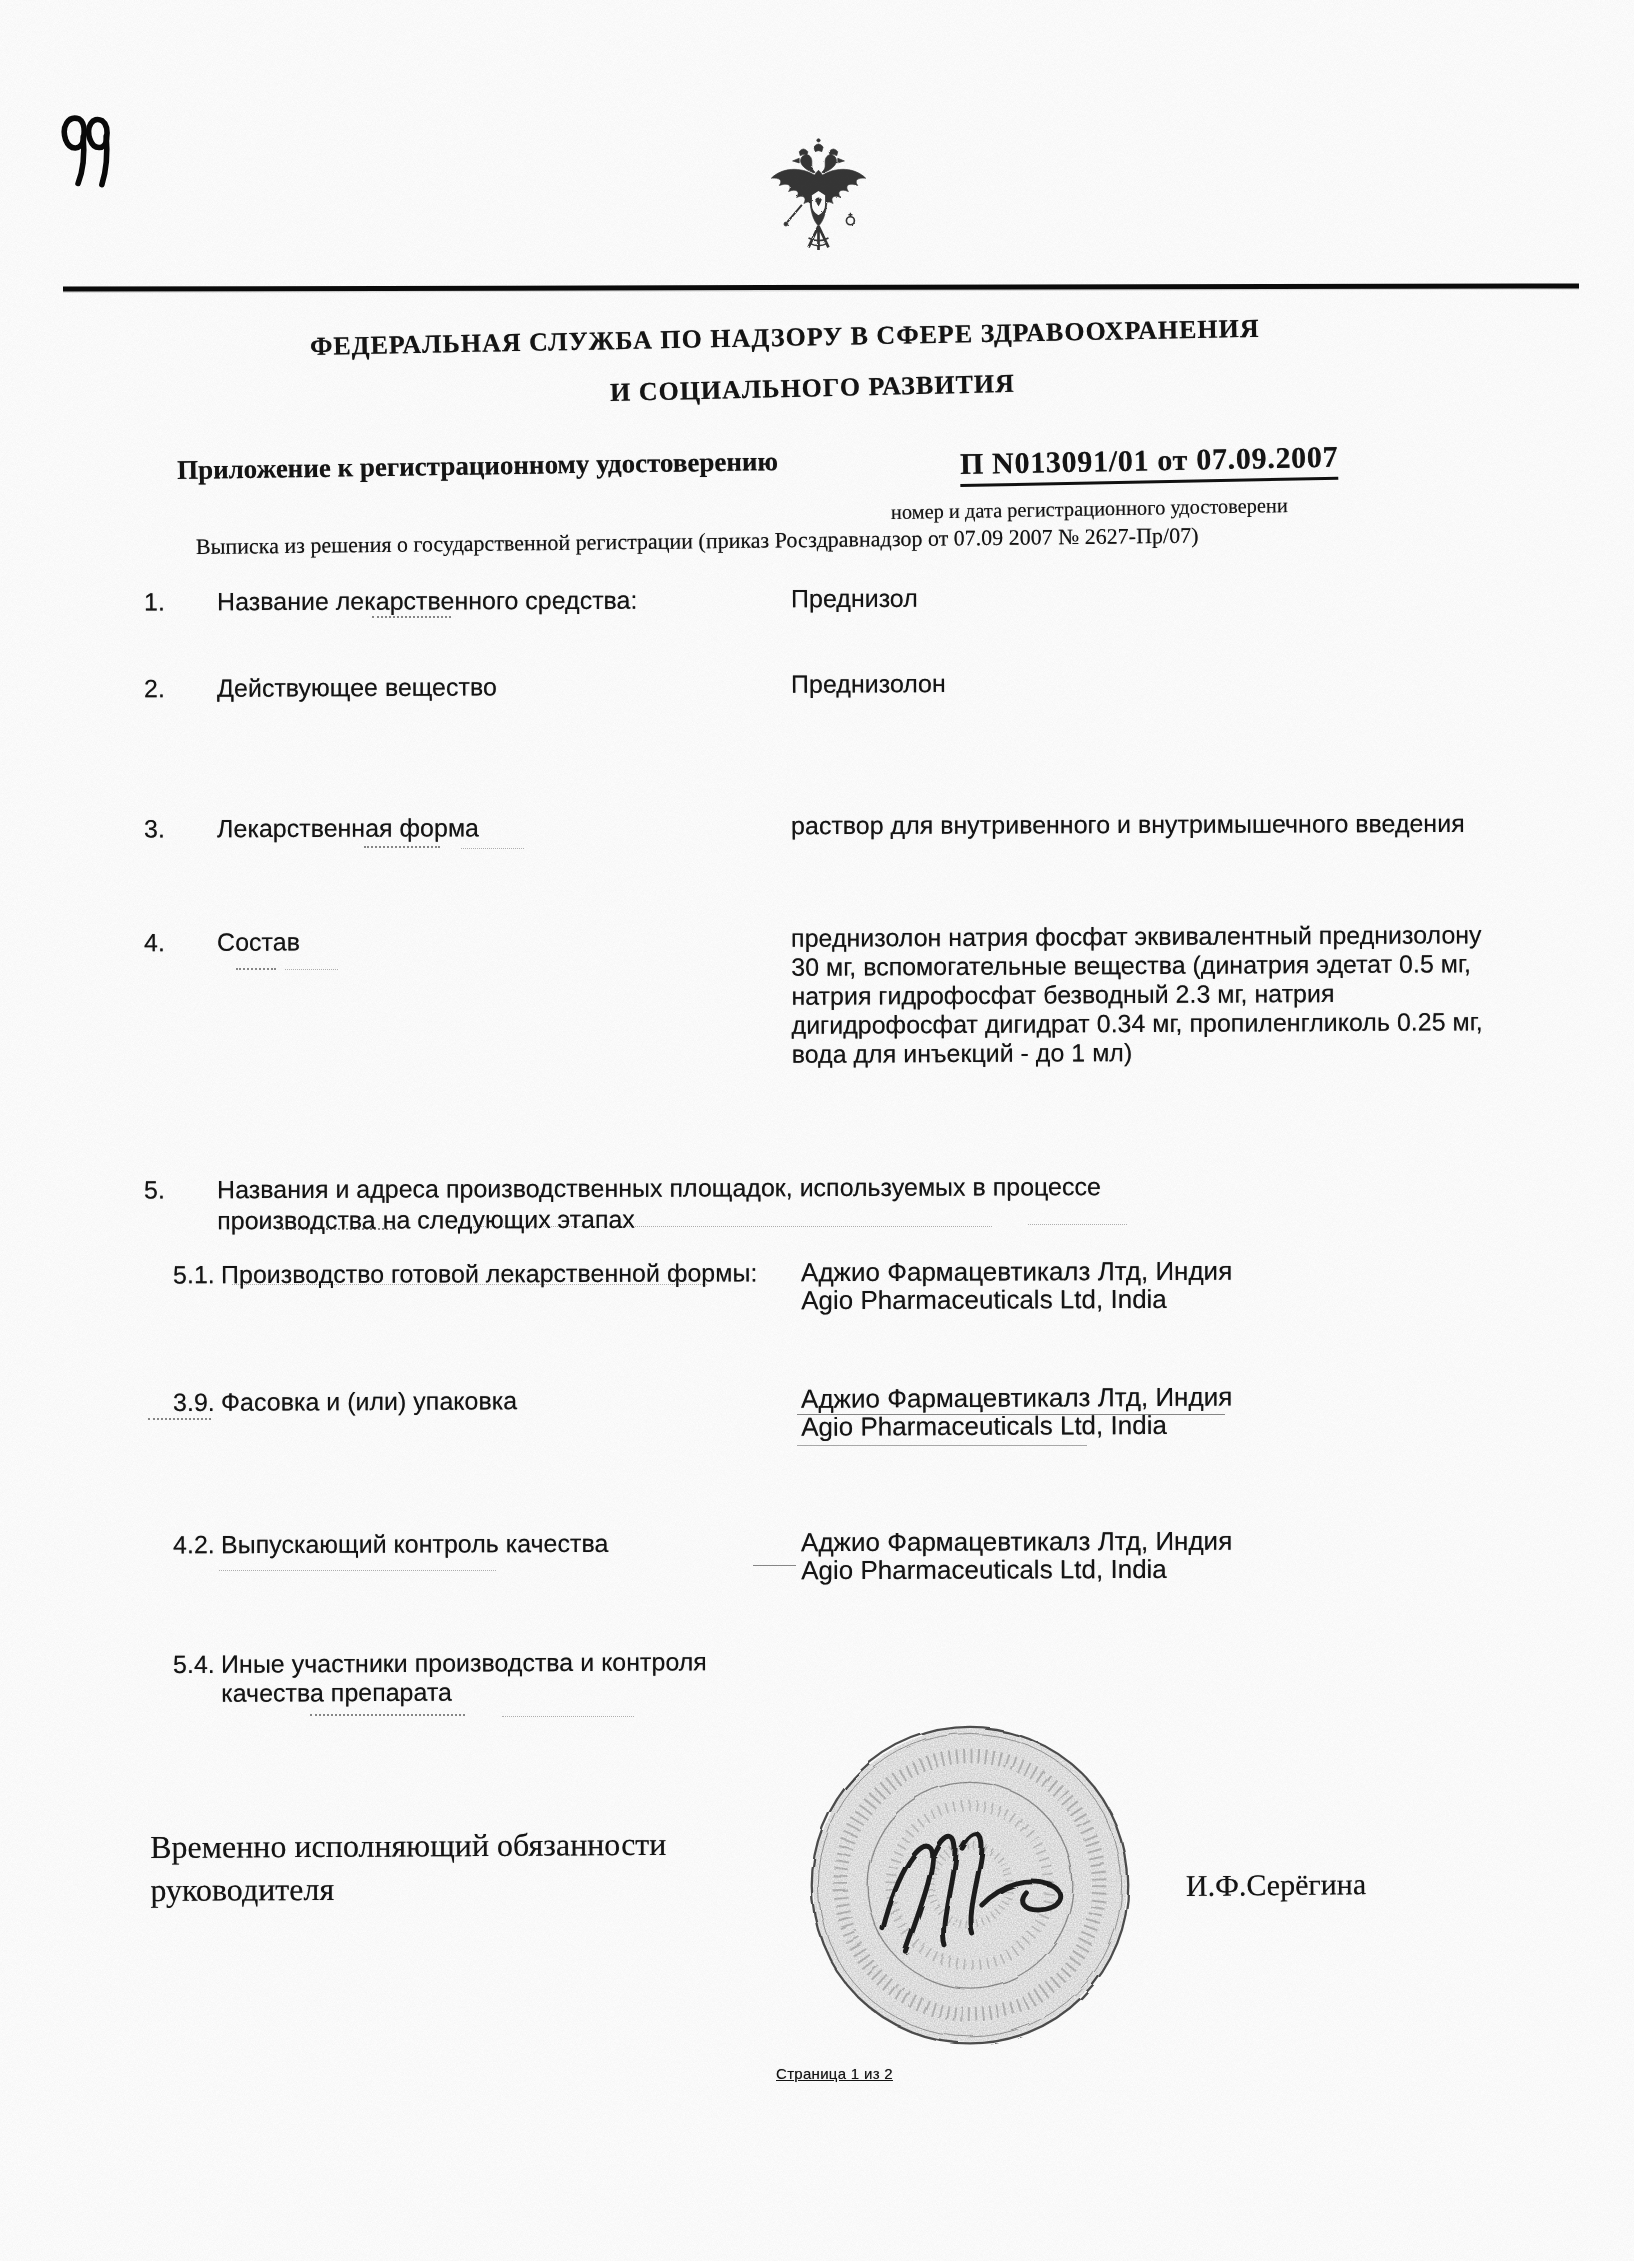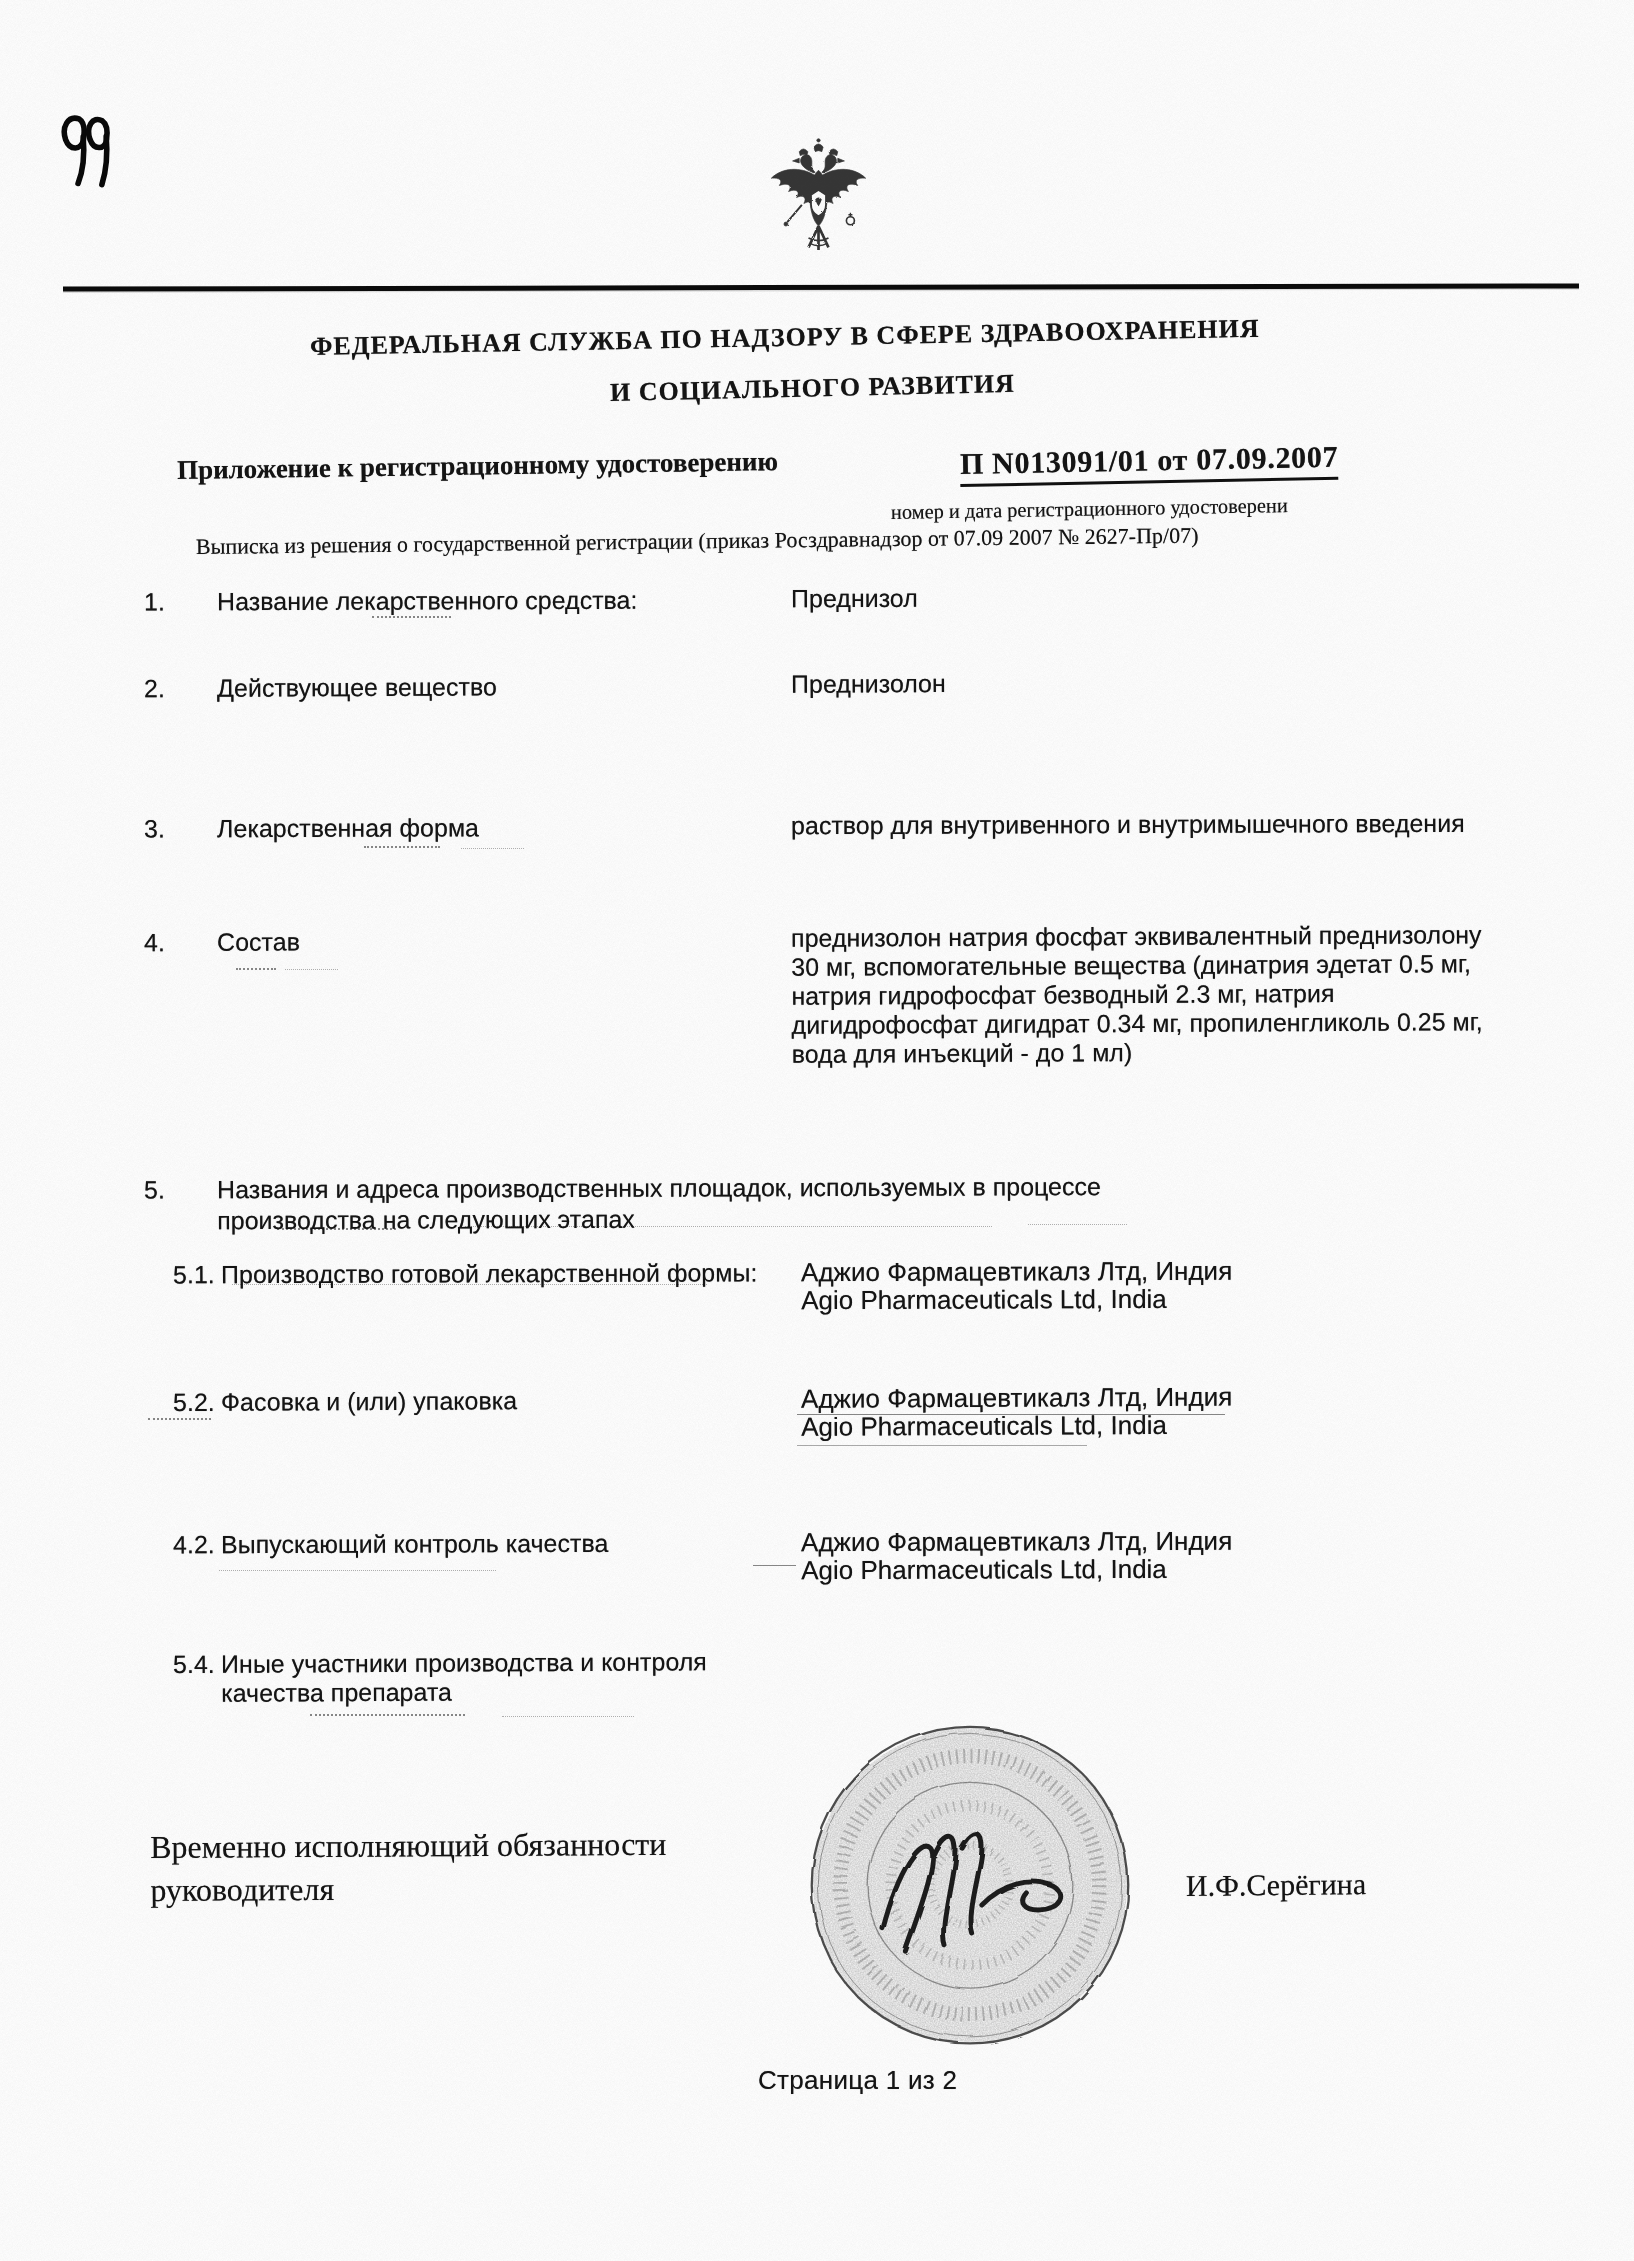--- a/index.html
+++ b/index.html
@@ -44,21 +44,21 @@
   .srow .label{position:absolute;left:221px;width:580px;line-height:29px;}
   .srow .value{position:absolute;left:801px;width:738px;line-height:28px;font-size:26px;}
   .t1{transform:rotate(-.2deg);transform-origin:left top;}
   .t2{transform:rotate(-.3deg);transform-origin:left top;}
 
   
   .sig-title{left:150px;top:1826px;font-size:32px;line-height:43px;
              transform:rotate(-.35deg);transform-origin:left top;}
   .signer{left:1186px;top:1869px;font-size:30px;
              transform:rotate(-.6deg);transform-origin:left center;}
-  .footer{left:758px;top:2065px;font-size:26px;letter-spacing:0.3px;}
+  .footer{left:776px;top:2065px;font-size:15px;letter-spacing:0.3px;text-decoration:underline;}
 
   
   .rule{left:63px;top:285px;width:1516px;height:4.6px;background:#0c0c0c;
         transform:rotate(-.12deg);box-shadow:0 1.3px 0 rgba(0,0,0,.12);}
   .dots{border-bottom:2px dotted rgba(20,20,20,.5);height:0;}
   .dots-f{border-bottom:1.3px dotted rgba(20,20,20,.33);height:0;}
   .uline{height:1.3px;background:rgba(40,40,40,.55);}
 
   .noise{left:0;top:0;pointer-events:none;opacity:.05;}
 </style>
@@ -146,21 +146,21 @@
 производства на следующих этапах</span>
   </div>
 
   <div class="srow t1" style="top:1261px">
     <span class="num">5.1.</span>
     <span class="label">Производство готовой лекарственной формы:</span>
     <span class="value multiline">Аджио Фармацевтикалз Лтд, Индия
 Agio Pharmaceuticals Ltd, India</span>
   </div>
   <div class="srow t2" style="top:1389px">
-    <span class="num">5.2.</span>
+    <span class="num">3.9.</span>
     <span class="label">Фасовка и (или) упаковка</span>
     <span class="value multiline">Аджио Фармацевтикалз Лтд, Индия
 Agio Pharmaceuticals Ltd, India</span>
   </div>
   <div class="srow t1" style="top:1531px">
     <span class="num">4.2.</span>
     <span class="label">Выпускающий контроль качества</span>
     <span class="value multiline">Аджио Фармацевтикалз Лтд, Индия
 Agio Pharmaceuticals Ltd, India</span>
   </div>

